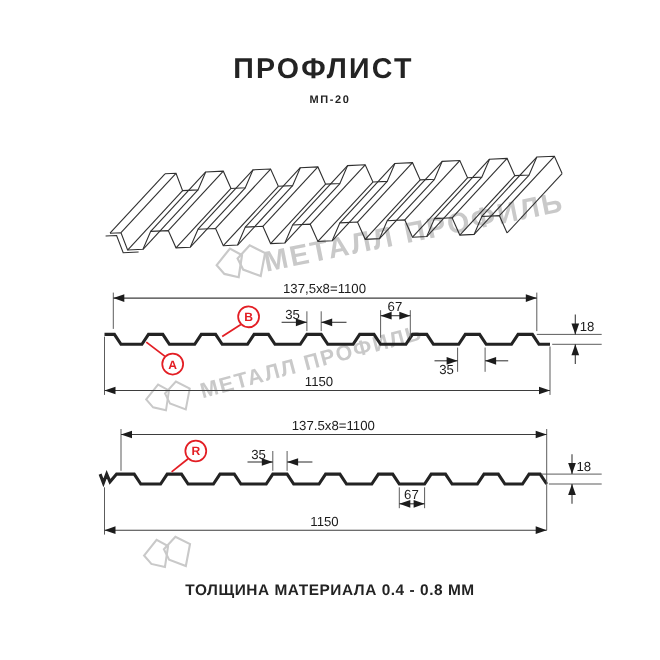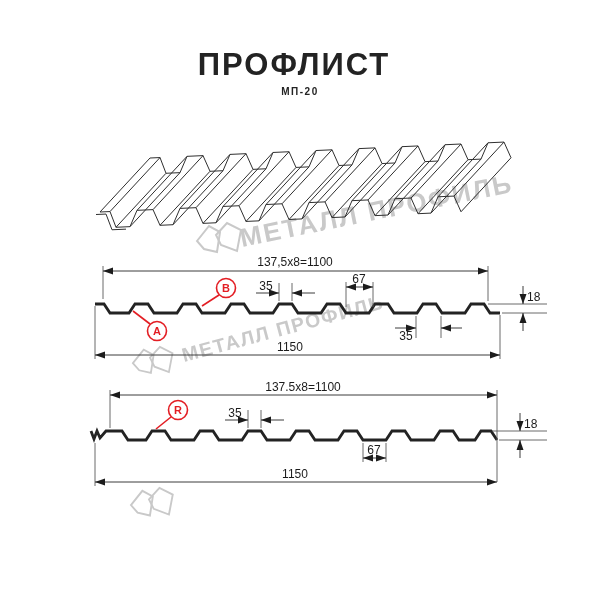--- a/index.html
+++ b/index.html
@@ -2,21 +2,21 @@
 <html style="--accent: #e31e24; --line: #232323; --wm: #c9c9c9;"><head>
 <meta charset="utf-8">
 <style>
   html,body{margin:0;padding:0;background:#ffffff;}
   #stage{
     position:relative;width:600px;height:600px;background:#ffffff;overflow:hidden;
     font-family:"Liberation Sans", sans-serif;color:var(--line,#1c1c1c);
   }
   .title{
     position:absolute;top:47px;left:0;width:588px;text-align:center;
-    font-size:31px;font-weight:800;letter-spacing:2px;color:var(--line,#262626);
+    font-size:26px;font-weight:800;letter-spacing:2px;color:var(--line,#262626);
   }
   .subtitle{
     position:absolute;top:86px;left:0;width:600px;text-align:center;
     font-size:10px;font-weight:600;letter-spacing:1.5px;color:var(--line,#262626);
   }
   .footnote{
     position:absolute;top:528px;left:0;width:600px;text-align:center;
     font-size:14px;font-weight:600;letter-spacing:0.5px;color:var(--line,#262626);
   }
   svg{position:absolute;left:0;top:0;}
@@ -31,20 +31,21 @@
   .wmtxt2{font-size:19.5px;font-weight:bold;fill:var(--wm,#c9c9c9);letter-spacing:1.5px;}
   .sheet3d-line{stroke:#2f2f2f;stroke-width:1;fill:none;}
 </style>
 </head>
 <body>
 
 <div id="stage">
 
   <div class="title">ПРОФЛИСТ</div>
   <div class="subtitle">МП-20</div>
+  <div class="footnote">ТОЛЩИНА МАТЕРИАЛА 0.4 - 0.8 ММ</div>
 
   <svg width="600" height="600" viewBox="0 0 600 600">
     <defs>
       <marker id="ma" markerUnits="userSpaceOnUse" markerWidth="11" markerHeight="8" refX="10.5" refY="4" orient="auto-start-reverse">
         <path d="M0.5,0.5 L10.5,4 L0.5,7.5 Z" fill="#1c1c1c"></path>
       </marker>
     </defs>
 
     <g>
       <g transform="translate(196,222)">

